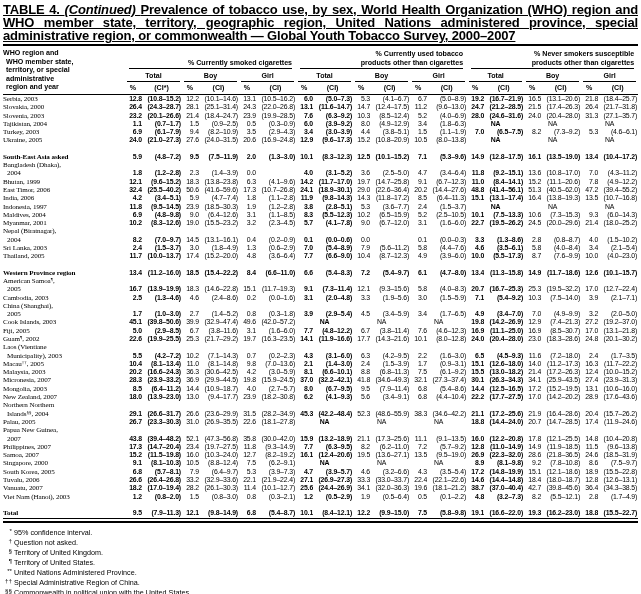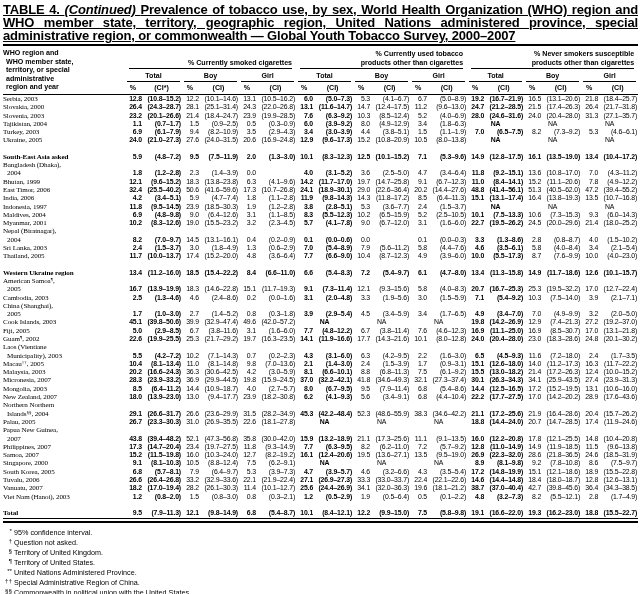--- a/index.html
+++ b/index.html
@@ -544,21 +544,21 @@
           <td class="pct">8.7</td>
           <td class="ci">(7.6–9.9)</td>
           <td class="pct">10.0</td>
           <td class="ci">(4.0–23.0)</td>
         </tr>
         <tr class="spacer">
           <td colspan="19"></td>
         </tr>
         <tr class="region">
           <td class="label">
-            <div>Western Ukraine region</div>
+            <div>Western Province region</div>
           </td>
           <td class="pct b">13.4</td>
           <td class="ci b">(11.2–16.0)</td>
           <td class="pct">18.5</td>
           <td class="ci">(15.4–22.2)</td>
           <td class="pct">8.4</td>
           <td class="ci">(6.6–11.0)</td>
           <td class="pct b">6.6</td>
           <td class="ci b">(5.4–8.3)</td>
           <td class="pct">7.2</td>

